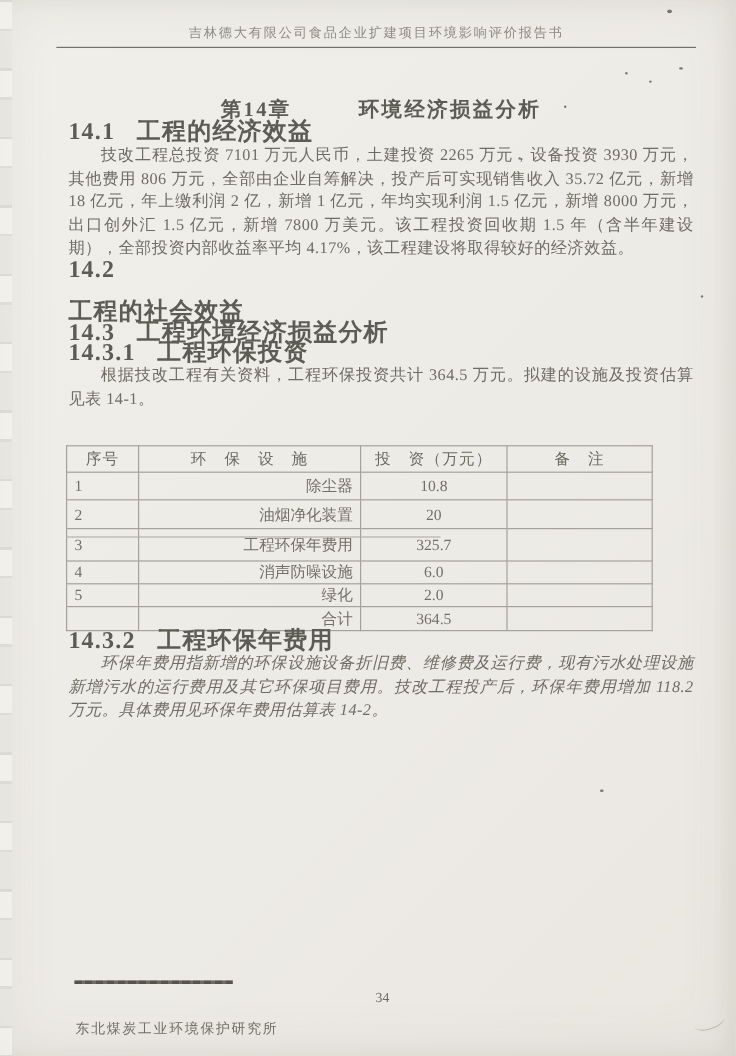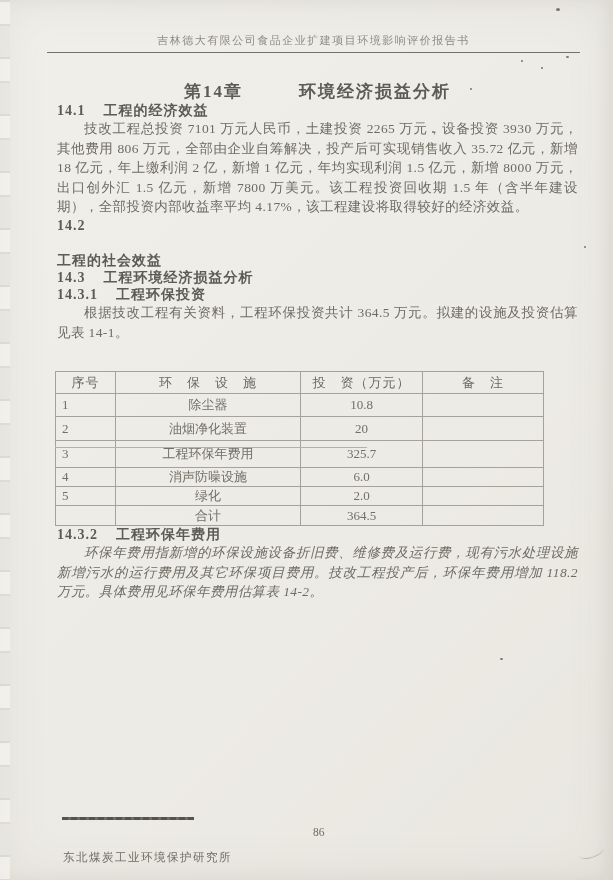--- a/index.html
+++ b/index.html
@@ -15,32 +15,32 @@
   }
   
   .binding{
     position:absolute;left:0;top:0;width:10px;height:100%;
     background:repeating-linear-gradient(to bottom,
       #d7d6d0 0px,#d7d6d0 2px,#f4f3ee 2px,#f4f3ee 24px,
       #d9d8d2 24px,#d9d8d2 26px,#e7e5df 26px,#e7e5df 57px);
     opacity:.75;
   }
   .running-header{
-    position:absolute;top:33px;left:47px;width:533px;
+    position:absolute;top:20px;left:47px;width:533px;
     text-align:center;font-size:11px;letter-spacing:1.5px;color:#8d8b81;
     padding-bottom:4px;border-bottom:1.5px solid #72716a;
   }
   .content{position:absolute;left:57px;top:0;width:521px;color:#6e6c63;}
   h1.chapter{
     margin:82px 0 0 0;display:flex;justify-content:center;gap:56px;
     font-size:17px;font-weight:bold;color:#5d5c54;letter-spacing:2px;line-height:20px;
   }
   h2.sec,h3.sec{
     display:flex;gap:18px;font-weight:bold;color:#5d5c54;
-    font-size:14px;line-height:17px;margin:0;letter-spacing:1px;
+    font-size:20px;line-height:17px;margin:0;letter-spacing:1px;
   }
   .m-s141{margin-top:17px;}
   .m-p1{margin-top:5px;}
   .m-s142{margin-top:6px;flex-direction:column;}
   .m-p2{margin-top:10px;}
   .m-s143{margin-top:8px;}
   .m-s1431{margin-top:16px;}
   .m-p3{margin-top:12px;}
   .m-s1432{margin-top:19px;}
   .m-p4{margin-top:14px;font-style:italic;}
@@ -58,21 +58,21 @@
   table.invest th,table.invest td{
     border:1px solid #a5a29a;padding:0 6px;font-weight:normal;
     overflow:hidden;white-space:nowrap;
   }
   table.invest th{text-align:center;color:#6b6a61;letter-spacing:1px;}
   col.c1{width:60px;}col.c2{width:185px;}col.c3{width:122px;}col.c4{width:121px;}
   tr.hrow{height:22px;}
   tr.r1{height:23px;}tr.r2{height:24px;}tr.r3{height:27px;}
   tr.r4{height:16px;}tr.r5{height:16px;}tr.r6{height:20px;}
   td.no{text-align:left;padding-left:5px;}
-  td.fac{text-align:center;padding-left:8px;}
+  td.fac{text-align:right;padding-left:8px;}
   td.inv{text-align:center;}
   .fold-line{position:absolute;left:55px;top:447px;width:312px;height:1px;background:#b3b1a9;}
   .footer-rule{position:absolute;left:62px;top:817px;width:132px;height:2.5px;
     background:repeating-linear-gradient(to right,#55534c 0 6px,#6d6b63 6px 9px);}
   .footer-org{position:absolute;left:63px;top:850px;font-size:11.5px;letter-spacing:1.5px;color:#6e6c63;}
   .footer-page{position:absolute;left:313px;top:826px;font-size:11.5px;color:#6e6c63;}
   .speck{position:absolute;border-radius:50%;background:#77756c;}
   .arc{position:absolute;width:26px;height:12px;border:0;border-bottom:1.5px solid #bdbbb2;
     border-radius:50%;transform:rotate(-18deg);}
 </style>
@@ -175,21 +175,21 @@
       <span>工程环保年费用</span>
     </h3>
     <p class="body m-p4">环保年费用指新增的环保设施设备折旧费、维修费及运行费，现有污水处理设施新增污水的运行费用及其它环保项目费用。技改工程投产后，环保年费用增加 118.2 万元。具体费用见环保年费用估算表 14-2。</p>
 
   </div>
 
   <div class="fold-line"></div>
 
   <div class="footer-rule"></div>
   <div class="footer-org">东北煤炭工业环境保护研究所</div>
-  <div class="footer-page">86</div>
+  <div class="footer-page">34</div>
 
   <div class="speck" style="left:556px;top:8px;width:4px;height:3px;"></div>
   <div class="speck" style="left:521px;top:60px;width:2px;height:2px;"></div>
   <div class="speck" style="left:541px;top:67px;width:2px;height:2px;"></div>
   <div class="speck" style="left:566px;top:56px;width:3px;height:2px;"></div>
   <div class="speck" style="left:470px;top:88px;width:2px;height:2px;"></div>
   <div class="speck" style="left:432px;top:131px;width:2px;height:2px;"></div>
   <div class="speck" style="left:584px;top:246px;width:2px;height:2px;"></div>
   <div class="speck" style="left:500px;top:658px;width:3px;height:2px;"></div>
   <div class="arc" style="left:578px;top:845px;"></div>

